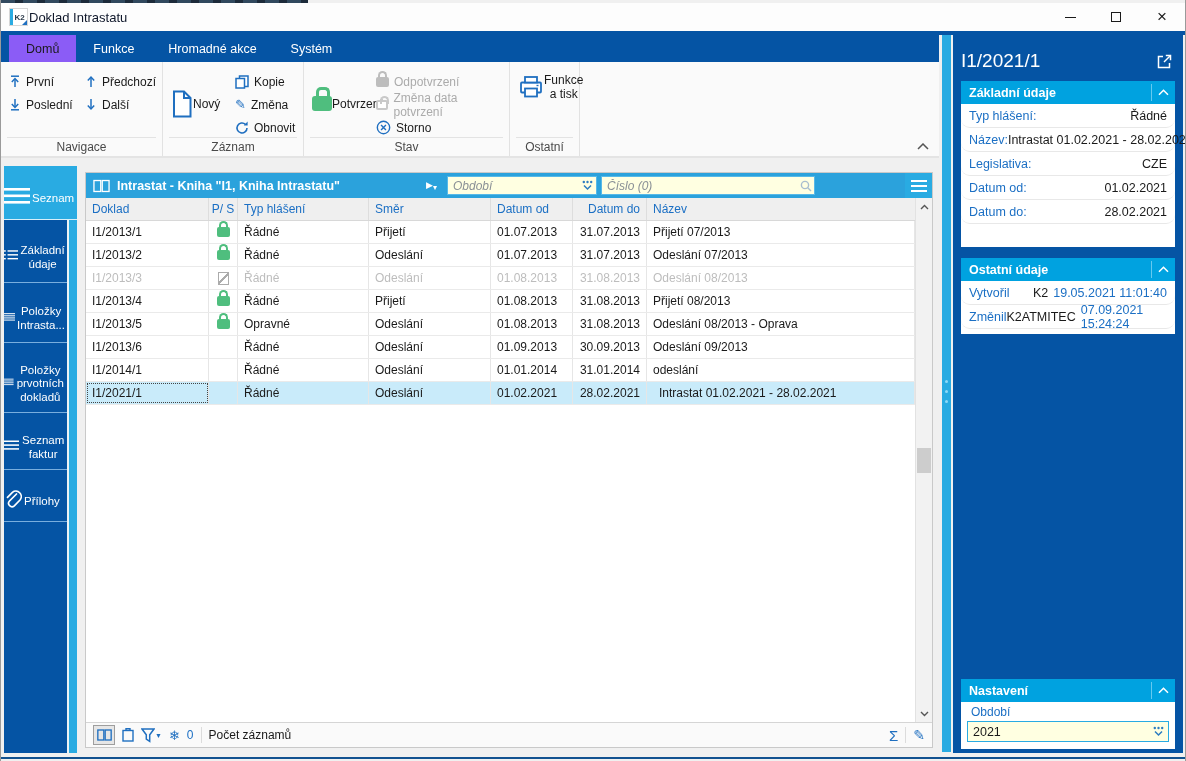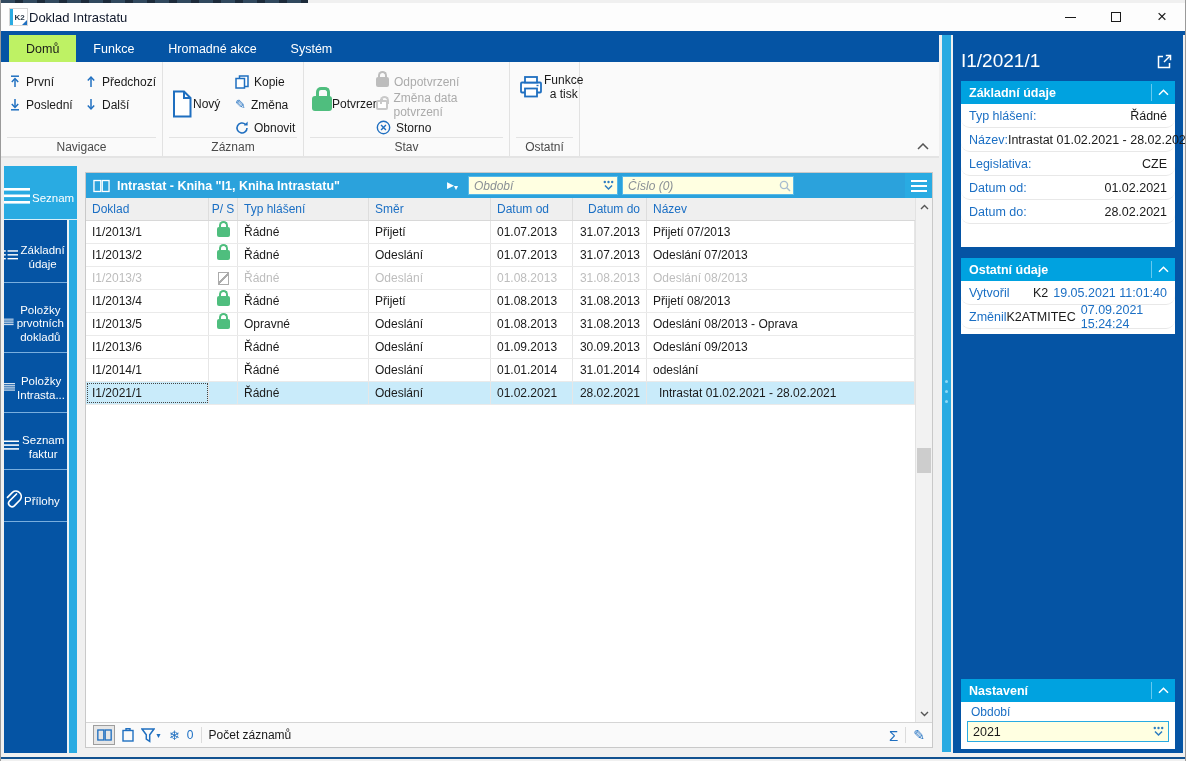--- a/index.html
+++ b/index.html
@@ -24,21 +24,21 @@
   .win-controls { margin-left:auto; display:flex; height:100%; }
   .win-btn { width:46px; height:100%; display:flex; align-items:center; justify-content:center; color:#1a1a1a; }
   .min-glyph { width:11px; height:1px; background:#1a1a1a; display:inline-block; }
   .max-glyph { width:10px; height:10px; border:1px solid #1a1a1a; display:inline-block; }
   .close-glyph { font-size:17px; line-height:10px; }
 
   
   .tabrow { top:31px; left:0; width:938px; height:31px; background:#0554A4; display:flex; align-items:flex-end; padding-left:8px; }
   .tabrow-ext { top:31px; left:938px; right:0; height:4px; background:#0554A4; }
   .tab { font-size:12.5px; color:#fff; padding:0 17px; height:27px; display:flex; align-items:center; }
-  .tab.active { background:#bef264; color:#1a1a1a; }
+  .tab.active { background:#8b5cf6; color:#1a1a1a; }
 
   
   .ribbon { top:62px; left:0; width:938px; height:96px; background:#FAFAFA; border-bottom:2px solid #E4E4E4; display:flex; }
   .rgroup { position:relative; height:100%; border-right:1px solid #E2E2E2; padding:8px 6px 22px 8px; }
   .rgroup-label { position:absolute; left:6px; right:6px; bottom:2px; border-top:1px solid #E3E3E3; padding-top:2px;
     text-align:center; font-size:12px; color:#4a4a4a; }
   .g-nav { width:162px; }
   .g-rec { width:141px; }
   .g-state { width:206px; }
   .g-other { width:70px; }
@@ -345,41 +345,41 @@
             <rect x="0" y="0" width="3" height="2.4"></rect>
             <rect x="6" y="0" width="18" height="2.4"></rect>
             <rect x="0" y="6.5" width="3" height="2.4"></rect>
             <rect x="6" y="6.5" width="18" height="2.4"></rect>
             <rect x="0" y="13" width="3" height="2.4"></rect>
             <rect x="6" y="13" width="18" height="2.4"></rect>
           </g>
         </svg>
       <span class="lbl">Základní údaje</span>
     </div>
+    <div class="side-item" style="height:60px;">
+      <svg width="26" height="18" viewBox="0 0 26 18">
+          <g fill="#fff">
+            <rect y="0" width="26" height="2.4"></rect>
+            <rect y="5" width="26" height="2.4"></rect>
+            <rect y="10" width="26" height="2.4"></rect>
+            <rect y="15" width="26" height="2.4"></rect>
+          </g>
+        </svg>
+      <span class="lbl">Položky Intrasta...</span>
+    </div>
     <div class="side-item" style="height:70px;">
       <svg width="26" height="18" viewBox="0 0 26 18">
           <g fill="#fff">
             <rect y="0" width="26" height="2.4"></rect>
             <rect y="5" width="26" height="2.4"></rect>
             <rect y="10" width="26" height="2.4"></rect>
             <rect y="15" width="26" height="2.4"></rect>
           </g>
         </svg>
       <span class="lbl">Položky prvotních dokladů</span>
-    </div>
-    <div class="side-item" style="height:60px;">
-      <svg width="26" height="18" viewBox="0 0 26 18">
-          <g fill="#fff">
-            <rect y="0" width="26" height="2.4"></rect>
-            <rect y="5" width="26" height="2.4"></rect>
-            <rect y="10" width="26" height="2.4"></rect>
-            <rect y="15" width="26" height="2.4"></rect>
-          </g>
-        </svg>
-      <span class="lbl">Položky Intrasta...</span>
     </div>
     <div class="side-item" style="height:57px;">
       <svg width="26" height="17" viewBox="0 0 26 17">
           <g fill="#fff">
             <rect y="0" width="26" height="2.6"></rect>
             <rect y="6.5" width="26" height="2.6"></rect>
             <rect y="13" width="26" height="2.6"></rect>
           </g>
         </svg>
       <span class="lbl">Seznam faktur</span>
@@ -409,21 +409,21 @@
               <g fill="#2D7DC1">
                 <circle cx="2.8" cy="2" r="1.2"></circle>
                 <circle cx="6.5" cy="2" r="1.2"></circle>
                 <circle cx="10.2" cy="2" r="1.2"></circle>
               </g>
               <path d="M3 5.5 L6.5 9 L10 5.5" fill="none" stroke="#2D7DC1" stroke-width="1.5"></path>
             </svg>
         </span>
       </span>
       <span class="fb-input-wrap">
-        <input class="fb-input" style="width: 172px;" placeholder="Číslo (0)">
+        <input class="fb-input" style="width: 214px;" placeholder="Číslo (0)">
         <span class="fb-icon-right">
           <svg width="12" height="12" viewBox="0 0 12 12">
               <circle cx="5" cy="5" r="3.6" fill="none" stroke="#A9BECF" stroke-width="1.4"></circle>
               <path d="M7.8 7.8 L11 11" stroke="#A9BECF" stroke-width="1.4"></path>
             </svg>
         </span>
       </span>
       <span class="fb-menu">
         <svg width="16" height="12" viewBox="0 0 16 12">
             <g fill="#fff">

